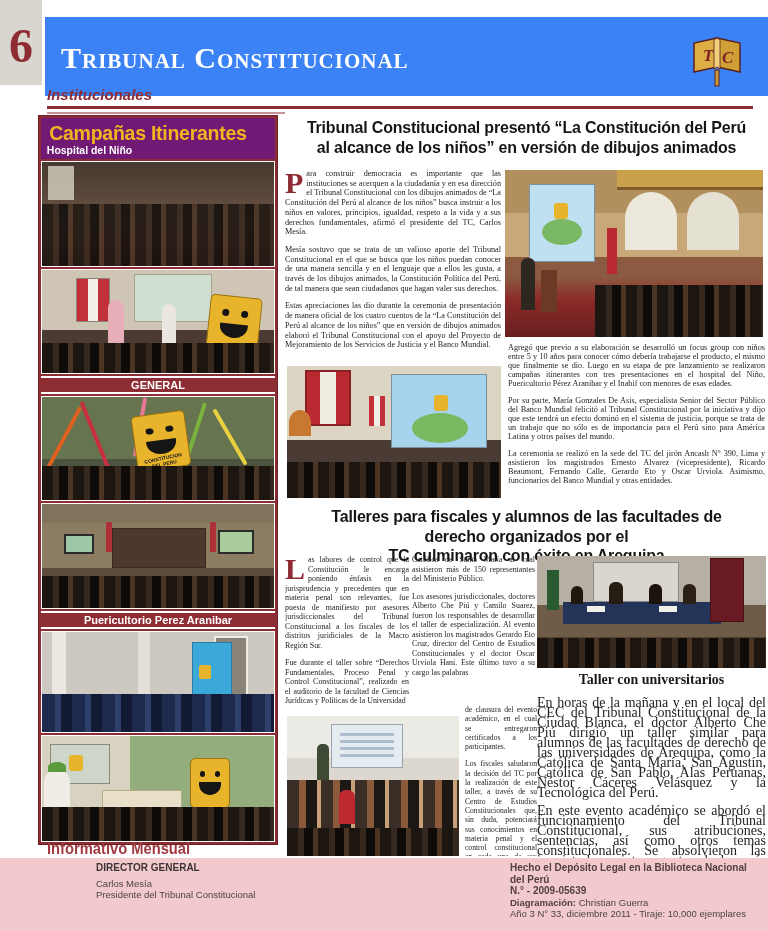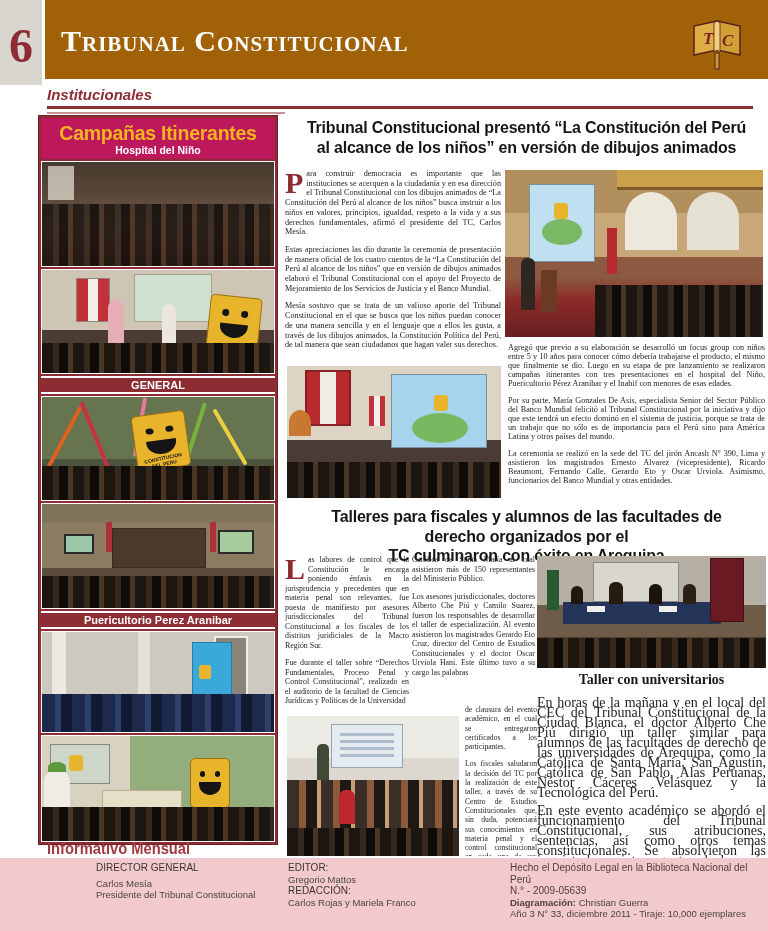--- a/index.html
+++ b/index.html
@@ -3,21 +3,21 @@
 <meta charset="utf-8">
 <style>
   * { margin:0; padding:0; box-sizing:border-box; }
   html,body { background:#ffffff; }
   #page {
     position:relative; width:768px; height:931px; overflow:hidden;
     background:#ffffff; font-family:"Liberation Serif", serif; color:#222;
   }
   
   .gray-corner { position:absolute; left:0; top:0; width:42px; height:85px; background:#d9d6d0; }
-  .band { position:absolute; left:45px; top:0; width:723px; height:79px; background:#a16207; }
+  .band { position:absolute; left:45px; top:17px; width:723px; height:79px; background:#3b82f6; }
   .page-num {
     position:absolute; left:0; top:20px; width:42px; text-align:center;
     font-family:"Liberation Serif", serif; font-weight:bold; font-size:48px; color:#8e2c33; line-height:52px;
   }
   .band-title {
     position:absolute; left:16px; top:0; height:79px; line-height:82px;
     font-variant:small-caps; font-weight:bold; font-size:30px; color:#ffffff; letter-spacing:1px;
     font-family:"Liberation Serif", serif;
   }
   .logo { position:absolute; right:24px; top:11px; width:54px; height:62px; }
@@ -27,21 +27,21 @@
     font-size:15px; color:#8e2c33;
   }
   .rule-main { position:absolute; left:47px; top:106px; width:706px; height:3px; background:#8e2c33; }
   .rule-sub  { position:absolute; left:47px; top:112px; width:238px; height:2px; background:#cb9095; }
 
   
   .sidebar {
     position:absolute; left:38px; top:115px; width:240px; height:730px;
     background:#8e2c33; border:1px solid #6d2026; display:flex; flex-direction:column; gap:2px; padding:2px;
   }
-  .sb-head { background:#be185d; text-align:center; padding:3px 0 2px; }
+  .sb-head { background:#701a75; text-align:left; padding:3px 0 2px; }
   .sb-title {
     font-family:"Liberation Sans", sans-serif; font-weight:bold; font-size:21px; color:#f2b41f;
     transform:scaleX(.93); transform-origin:50% 50%; letter-spacing:-.3px; line-height:23px;
   }
   .sb-sub {
     font-family:"Liberation Sans", sans-serif; font-weight:bold; font-size:11px; color:#ffffff;
     line-height:13px; transform:scaleX(.95);
   }
   .sb-bar {
     background:#8e2c33; color:#fff; text-align:center;
@@ -95,21 +95,21 @@
   }
 
   
   .footer-label {
     position:absolute; left:47px; top:840px;
     font-family:"Liberation Sans", sans-serif; font-weight:bold; font-size:16px; color:#a03a41;
     transform:scaleX(.92); transform-origin:0 0;
   }
   .pink-band { position:absolute; left:0; top:858px; width:768px; height:73px; background:#f2cacd; }
   .fcol { position:absolute; top:862px; font-family:"Liberation Sans", sans-serif; font-size:9.5px; color:#4c4343; }
-  .fcol .h { font-weight:normal; color:#3c3434; font-size:10px; }
+  .fcol .h { font-weight:bold; color:#3c3434; font-size:10px; }
   .f1 { left:96px; } .f2 { left:288px; } .f3 { left:510px; width:250px; }
   .fcol div { line-height:11.5px; }
   .f1 .gap { height:4px; }
   .f3 .h { color:#53403f; }
   .inlinebold { font-weight:bold; color:#53403f; }
 </style>
 </head>
 <body>
 
 <div id="page">
@@ -232,22 +232,22 @@
       <div class="shape" style="left:24px;top:18px;width:14px;height:16px;background:#e8b42c;border-radius:3px;"></div>
     </div>
     <div class="shape" style="left:36px;top:100px;width:16px;height:42px;background:#6a3a24;"></div>
     <div class="shape" style="left:16px;top:88px;width:14px;height:52px;background:#2e2620;border-radius:6px 6px 0 0;"></div>
     <div class="shape" style="left:102px;top:58px;width:10px;height:46px;background:#b82a30;"></div>
     <div class="crowdband" style="height:52px;left:90px;"></div>
   </div>
 
   <div class="col colA">
     <p><span class="dropcap">P</span><span>ara construir democracia es importante que las instituciones se acerquen a la ciudadanía y en esa dirección el Tribunal Constitucional con los dibujos animados de “La Constitución del Perú al alcance de los niños” busca instruir a los niños en valores, principios, igualdad, respeto a la vida y a sus derechos fundamentales, afirmó el presidente del TC, Carlos Mesía.</span></p>
+    <p>Mesía sostuvo que se trata de un valioso aporte del Tribunal Constitucional en el que se busca que los niños puedan conocer de una manera sencilla y en el lenguaje que a ellos les gusta, a través de los dibujos animados, la Constitución Política del Perú, de tal manera que sean ciudadanos que hagan valer sus derechos.</p>
     <p>Estas apreciaciones las dio durante la ceremonia de presentación de manera oficial de los cuatro cuentos de la “La Constitución del Perú al alcance de los niños” que en versión de dibujos animados elaboró el Tribunal Constitucional con el apoyo del Proyecto de Mejoramiento de los Servicios de Justicia y el Banco Mundial.</p>
-    <p>Mesía sostuvo que se trata de un valioso aporte del Tribunal Constitucional en el que se busca que los niños puedan conocer de una manera sencilla y en el lenguaje que a ellos les gusta, a través de los dibujos animados, la Constitución Política del Perú, de tal manera que sean ciudadanos que hagan valer sus derechos.</p>
   </div>
 
   <div class="ph" style="left:287px;top:366px;width:214px;height:132px;
     background:linear-gradient(180deg,#ddd5c4 0 56%,#4a3c34 56% 88%,#9a2a30 88% 100%);">
     <div class="shape" style="left:18px;top:4px;width:46px;height:56px;background:linear-gradient(90deg,#b82a30 0 30%,#f0ece2 30% 70%,#b82a30 70% 100%);border:2px solid #8a1f24;"></div>
     <div class="shape" style="left:104px;top:8px;width:96px;height:74px;background:#a6d4ec;border:1px solid #7a92a0;">
       <div class="shape" style="left:20px;top:38px;width:56px;height:30px;background:#78b860;border-radius:50%;"></div>
       <div class="shape" style="left:42px;top:20px;width:14px;height:16px;background:#e8b42c;border-radius:3px;"></div>
     </div>
     <div class="shape" style="left:82px;top:30px;width:16px;height:30px;background:linear-gradient(90deg,#c2303a 0 33%,#f2efe8 33% 67%,#c2303a 67% 100%);"></div>
@@ -319,26 +319,20 @@
   <div class="footer-label">Informativo Mensual</div>
   <div class="pink-band"></div>
 
   <div class="fcol f1">
     <div class="h">DIRECTOR GENERAL</div>
     <div class="gap"></div>
     <div>Carlos Mesía</div>
     <div>Presidente del Tribunal Constitucional</div>
   </div>
 
-  <div class="fcol f2">
-    <div class="h">EDITOR:</div>
-    <div>Gregorio Mattos</div>
-    <div class="h">REDACCIÓN:</div>
-    <div>Carlos Rojas y Mariela Franco</div>
-  </div>
 
   <div class="fcol f3">
     <div class="h">Hecho el Depósito Legal en la Biblioteca Nacional del Perú</div>
     <div class="h">N.° - 2009-05639</div>
     <div><span class="inlinebold">Diagramación:</span>&nbsp;<span>Christian Guerra</span></div>
     <div>Año 3  N° 33, diciembre 2011 - Tiraje: 10,000 ejemplares</div>
   </div>
 
 </div>
 

